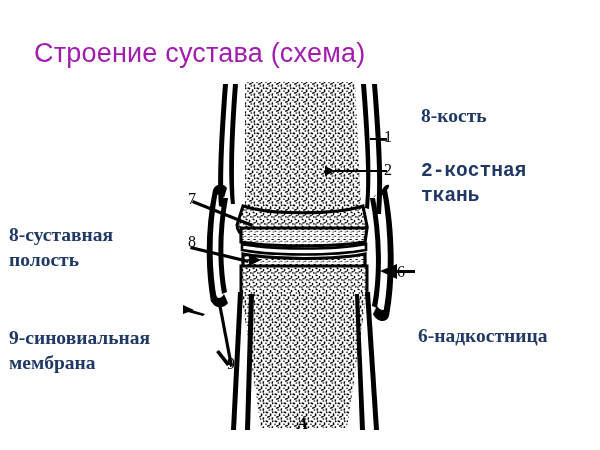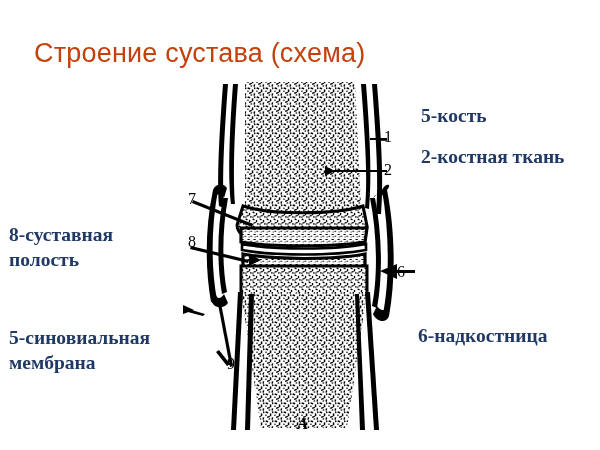--- a/index.html
+++ b/index.html
@@ -15,38 +15,38 @@
     overflow: hidden;
     font-family: "Liberation Serif", serif;
   }
   #slide-title {
     position: absolute;
     left: 34px;
     top: 38px;
     font-family: "Liberation Sans", sans-serif;
     font-size: 27px;
     font-weight: 400;
-    color: #c2410c;
+    color: #a21caf;
     letter-spacing: 0.2px;
     white-space: nowrap;
   }
   .label {
     position: absolute;
     font-family: "Liberation Serif", serif;
     font-weight: bold;
     font-size: 19.5px;
     line-height: 25px;
     color: #1f3864;
   }
   .label-left { left: 9px; }
   .lbl-7 { top: 128px; width: 180px; }
   .lbl-8 { top: 222px; width: 170px; }
   .lbl-9 { top: 325px; width: 195px; }
   .lbl-1 { left: 421px; top: 103px; }
-  .lbl-2 { left: 421px; top: 144px; width: 160px; }
+  .lbl-2 { left: 421px; top: 159px; width: 160px; font-family: Liberation Mono, monospace; }
   .lbl-6 { left: 418px; top: 323px; }
 
   #figure {
     position: absolute;
     left: 175px;
     top: 78px;
     width: 250px;
     height: 360px;
   }
   #figure svg { display: block; }
@@ -75,23 +75,23 @@
   }
 </style>
 </head>
 <body>
 
 <div id="slide">
 
   <div id="slide-title">Строение сустава (схема)</div>
 
   <div class="label label-left lbl-8">8-суставная полость</div>
-  <div class="label label-left lbl-9">5-синовиальная мембрана</div>
-
-  <div class="label lbl-1">5-кость</div>
+  <div class="label label-left lbl-9">9-синовиальная мембрана</div>
+
+  <div class="label lbl-1">8-кость</div>
   <div class="label lbl-2">2-костная ткань</div>
   <div class="label lbl-6">6-надкостница</div>
 
   <div id="figure">
     <svg width="250" height="360" viewBox="0 0 250 360" xmlns="http://www.w3.org/2000/svg">
       <defs>
 
         <pattern id="spongy" x="0" y="0" width="9" height="9" patternUnits="userSpaceOnUse">
           <rect width="9" height="9" fill="#ffffff"></rect>
           <rect x="0.6" y="0.6" width="2.6" height="1.5" fill="#000" transform="rotate(18 1.9 1.3)"></rect>

